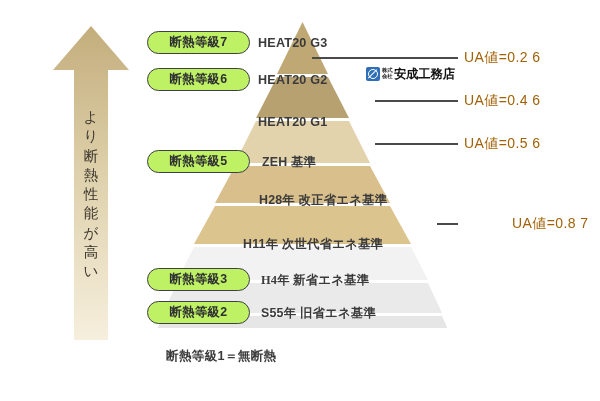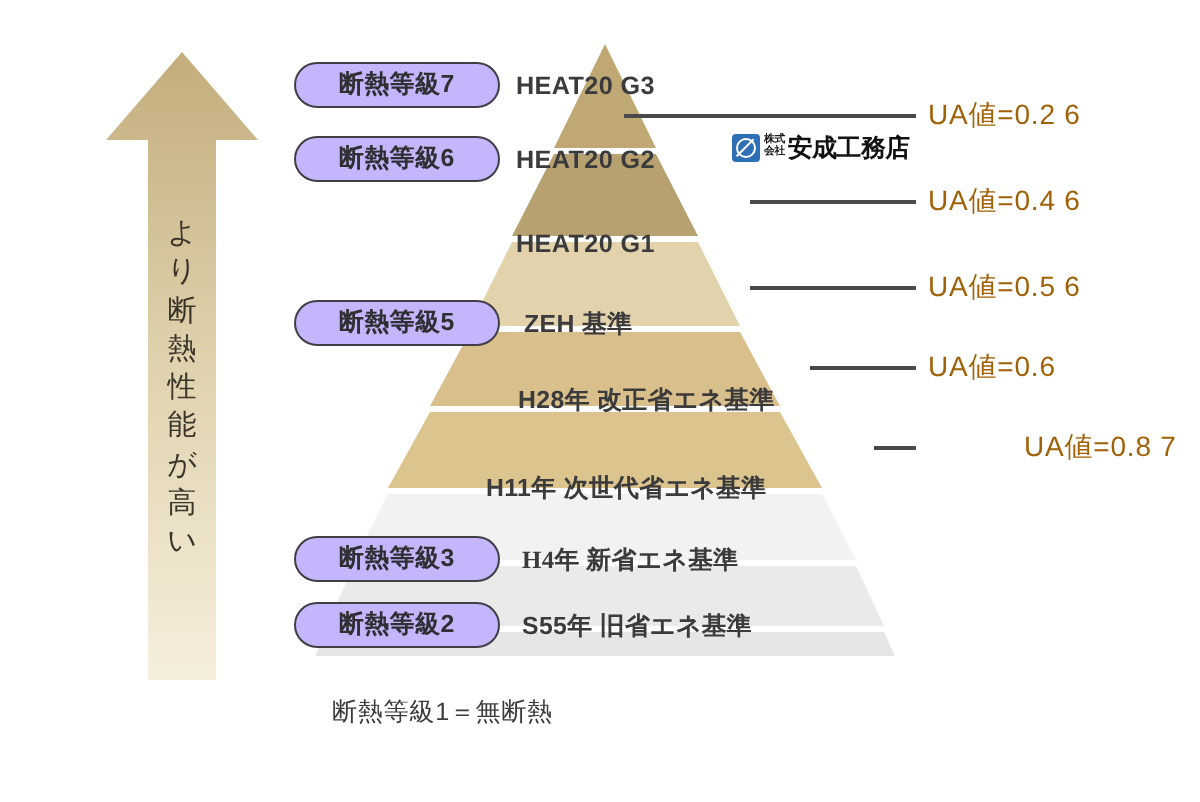--- a/index.html
+++ b/index.html
@@ -43,21 +43,21 @@
   }
   .layer-label.jp{font-weight:700;font-size:12.4px;}
 
   
   .badge{
     position:absolute;
     height:23px;
     width:103px;
     border:1.4px solid #3f3f46;
     border-radius:13px;
-    background:#c4b5fd;
+    background:#bef264;
     box-sizing:border-box;
     display:flex;align-items:center;justify-content:center;
     font-size:12.4px;
     font-weight:700;
     color:#2f2f33;
     letter-spacing:.3px;
   }
 
   
   .ua-row{position:absolute;height:16px;display:flex;align-items:center;}
@@ -109,21 +109,21 @@
     margin-left:1.5px;
     letter-spacing:-.2px;
     font-family:Liberation Sans, sans-serif;
   }
 
   
   .footnote{
     position:absolute;
     left:166px;top:348px;
     font-size:12.6px;
-    font-weight:400;
+    font-weight:700;
     color:#3b3b3b;
     letter-spacing:.3px;
     white-space:nowrap;
   }
 </style>
 </head>
 <body>
 
 <div id="stage">
 
@@ -192,24 +192,20 @@
     <div class="ua-text">UA値=0.2 6</div>
   </div>
   <div class="ua-row" style="left:375px;top:93px;">
     <div class="ua-line" style="width:83px;"></div>
     <div class="ua-text">UA値=0.4 6</div>
   </div>
   <div class="ua-row" style="left:375px;top:136px;">
     <div class="ua-line" style="width:83px;"></div>
     <div class="ua-text">UA値=0.5 6</div>
   </div>
-  <div class="ua-row" style="left:405px;top:176px;">
-    <div class="ua-line" style="width:53px;"></div>
-    <div class="ua-text">UA値=0.6</div>
-  </div>
   <div class="ua-row" style="left:437px;top:216px;gap:48px;">
     <div class="ua-line" style="width:21px;"></div>
     <div class="ua-text">UA値=0.8 7</div>
   </div>
 
   <div class="logo">
     <div class="logo-mark"></div>
     <div class="logo-kk">
       <span>株式</span>
       <span>会社</span>

